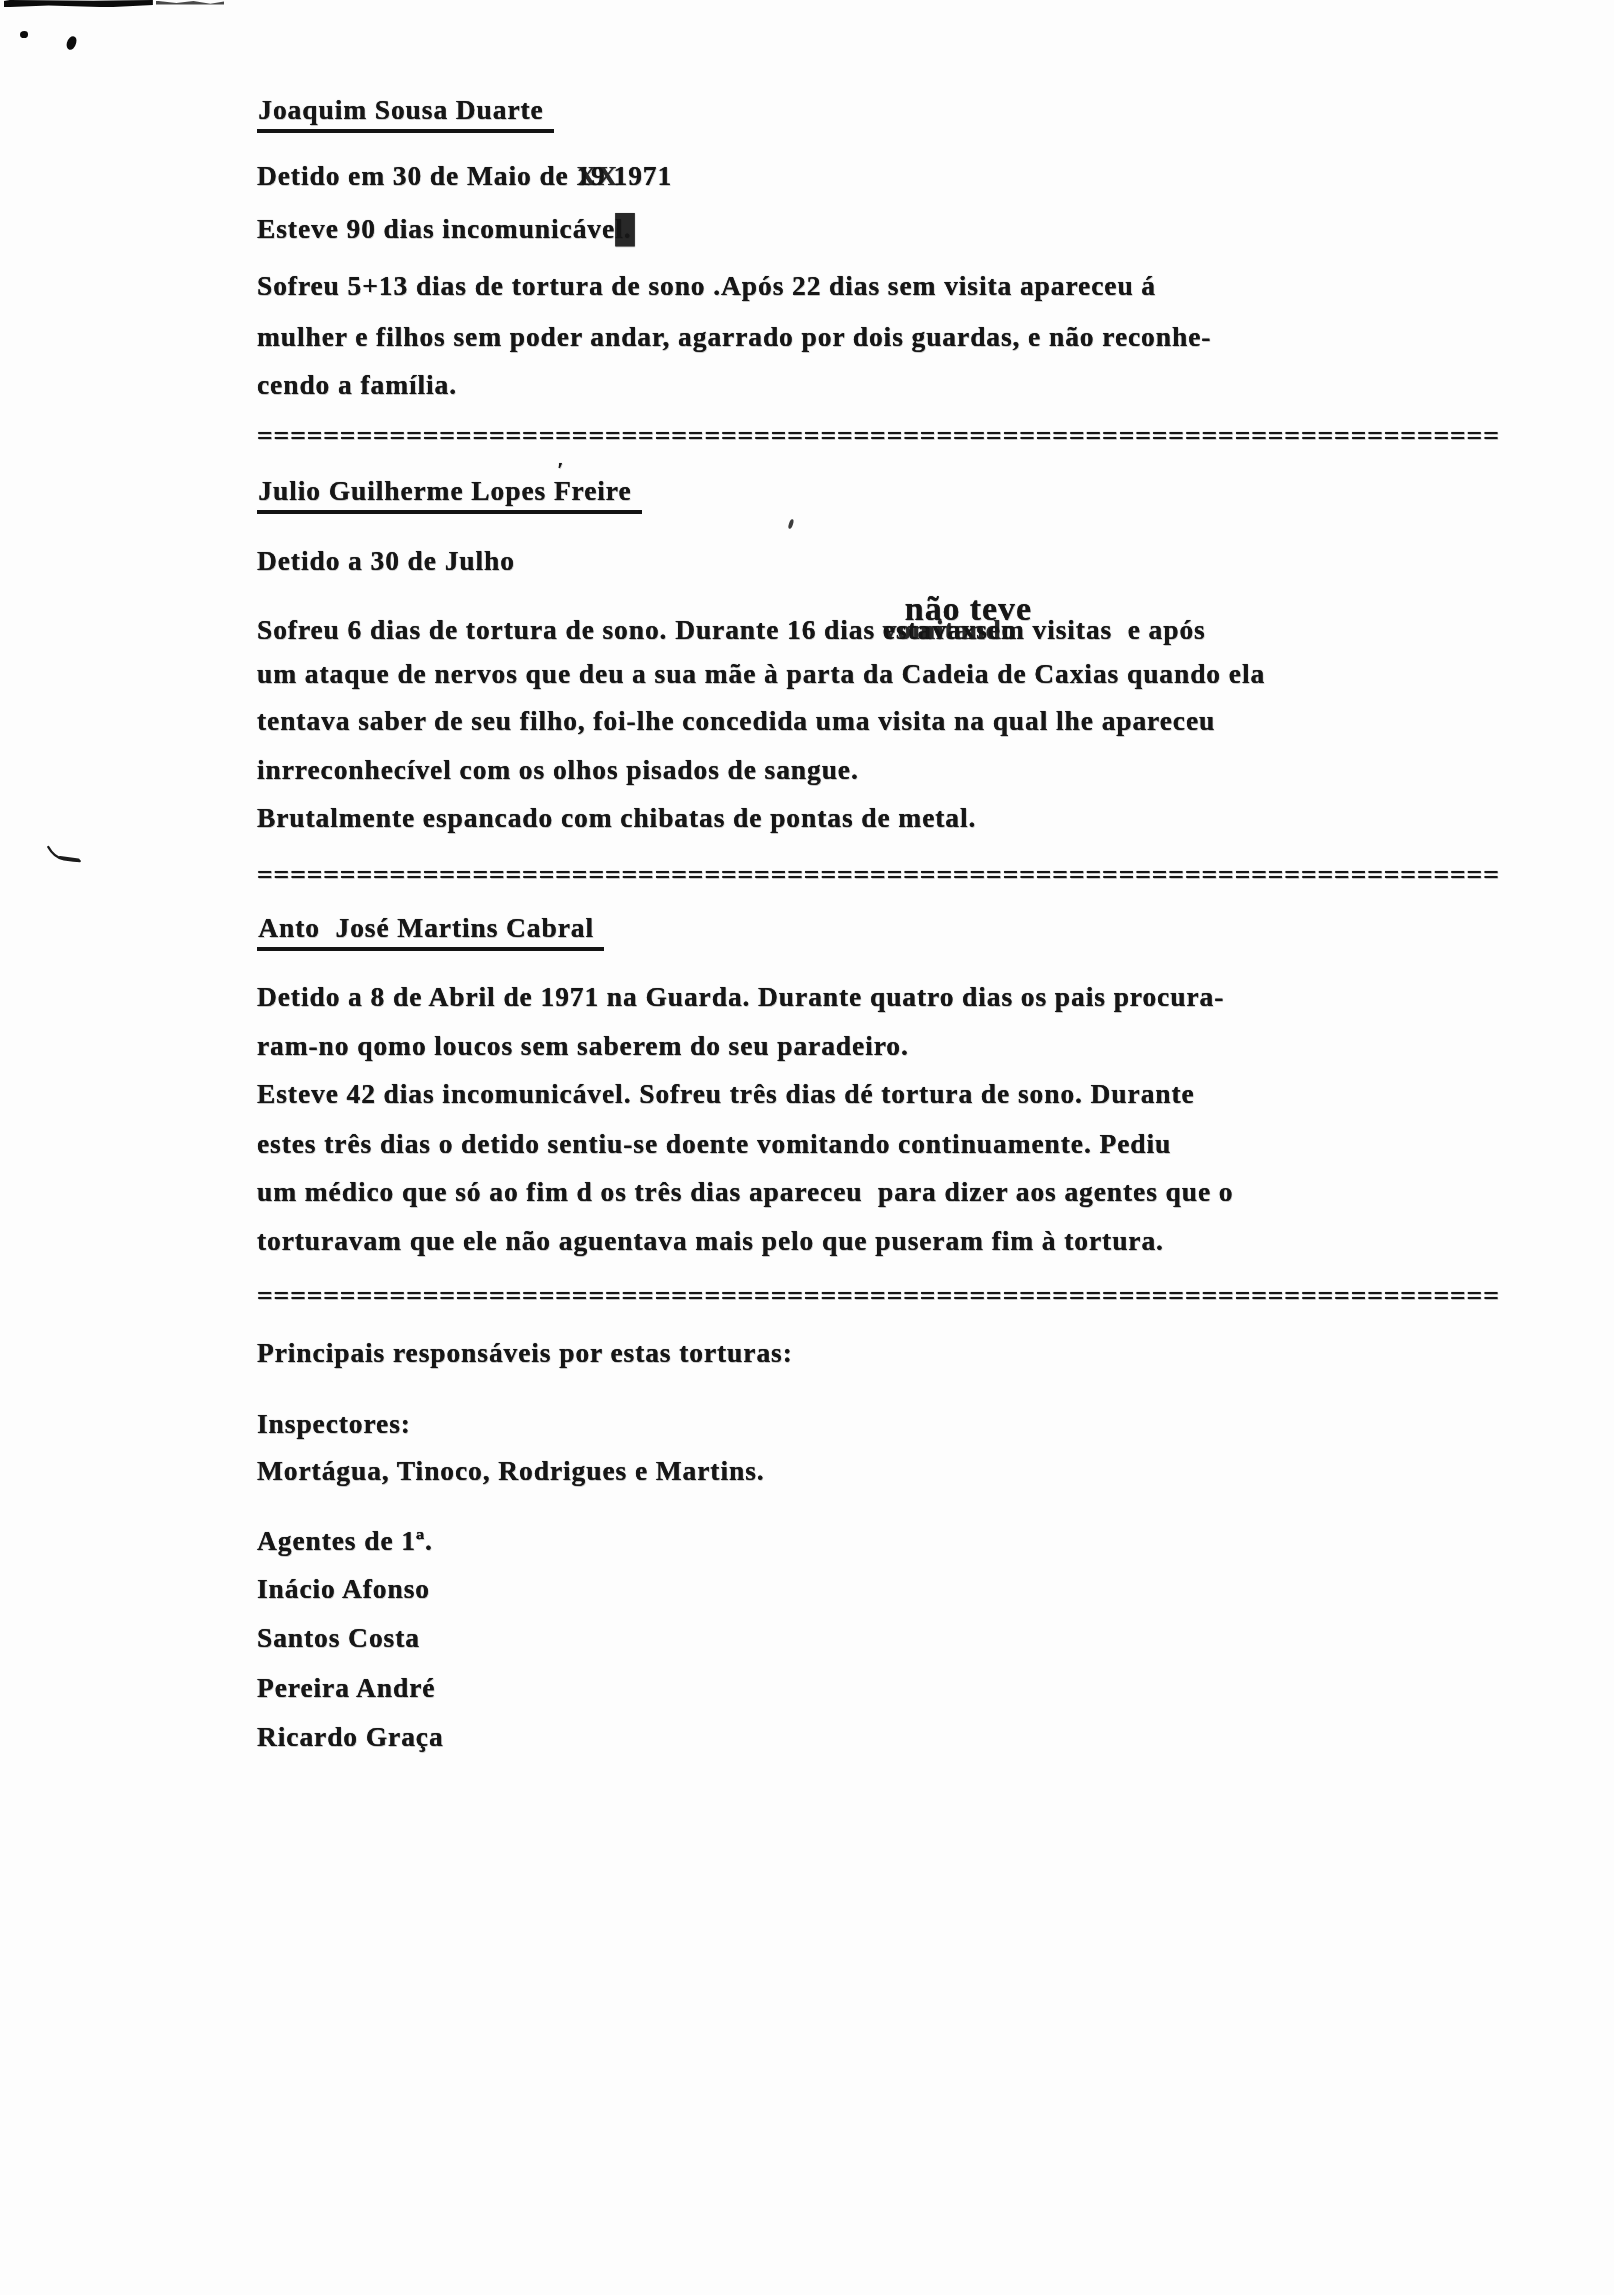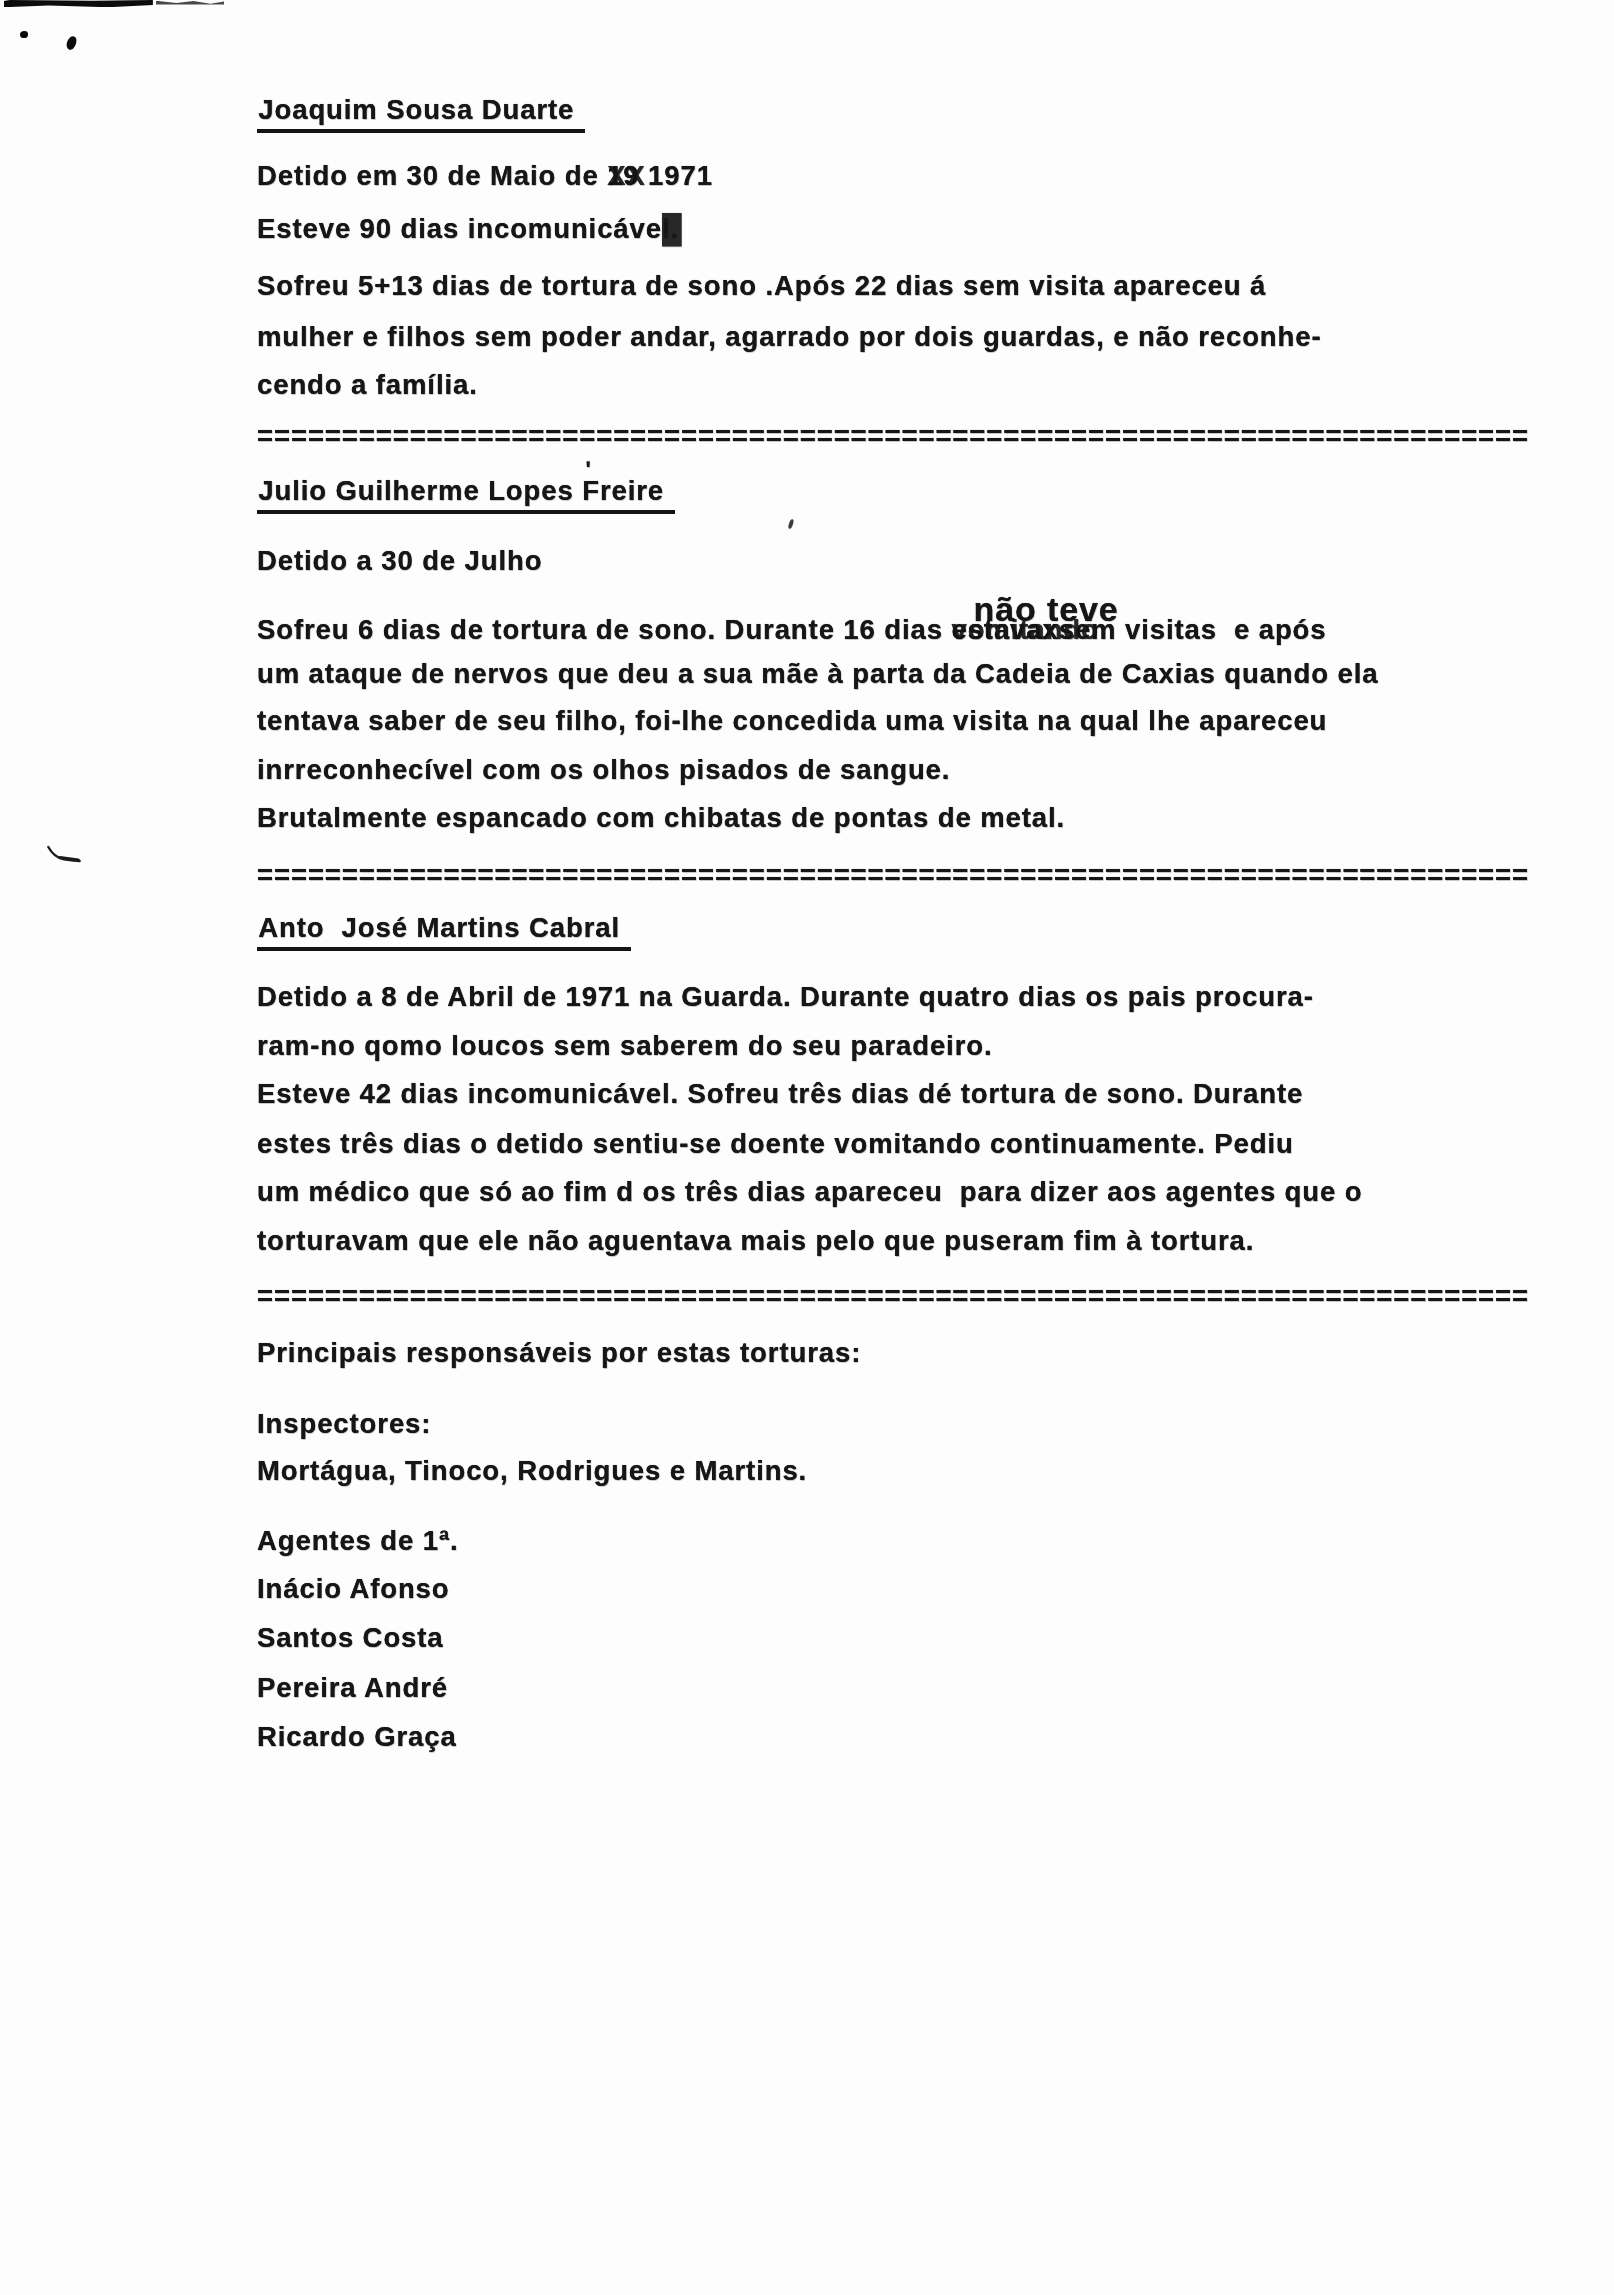--- a/index.html
+++ b/index.html
@@ -1,18 +1,18 @@
 <!DOCTYPE html>
 <html style="font-size:10.5px"><head>
 <meta charset="utf-8">
 <style>
   html,body{margin:0;padding:0;background:#9a9a9a;}
   .page{
     position:relative;width:1614px;height:2295px;background:#fdfdfd;
-    font-family:Liberation Sans, sans-serif;
+    font-family:Liberation Serif, serif;
     color:#161616;overflow:hidden;
   }
   .line{
     position:absolute;left:257px;
     font-size:27.5px;font-weight:700;letter-spacing:0.9px;line-height:1.25;
     white-space:pre;
     text-shadow:0 0 0.7px rgba(5,5,5,.85), 0.7px 0.7px 0 rgba(10,10,10,.18);
   }
   .heading{
     border-bottom:4.6px solid #141414;

